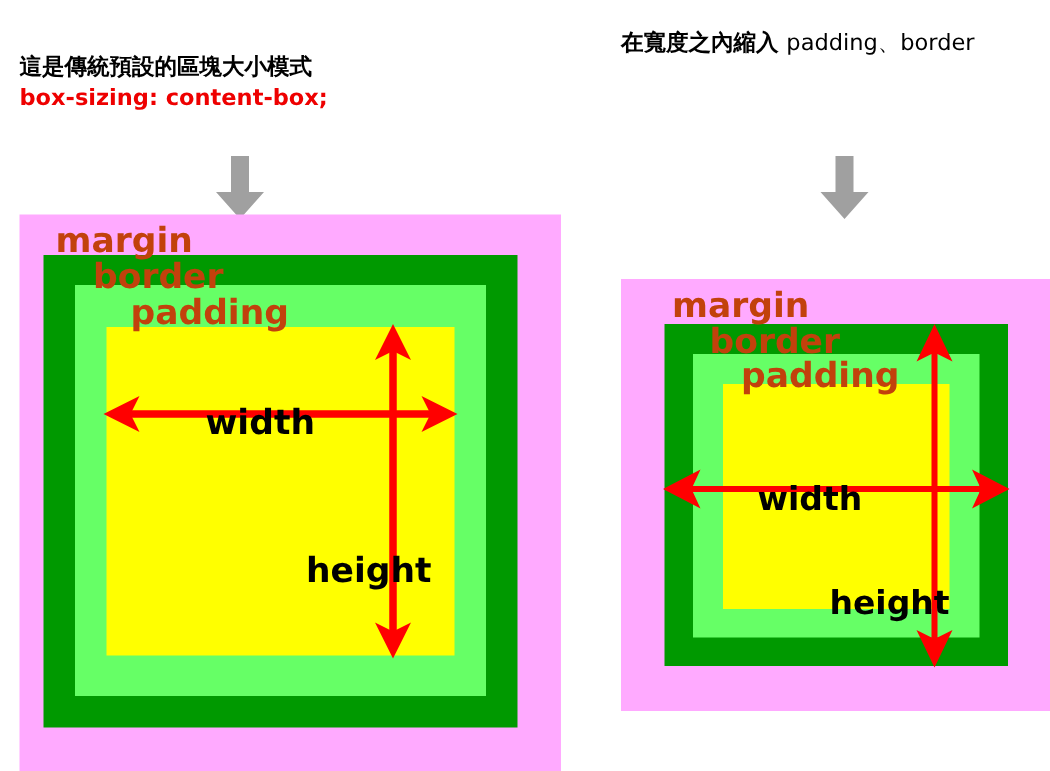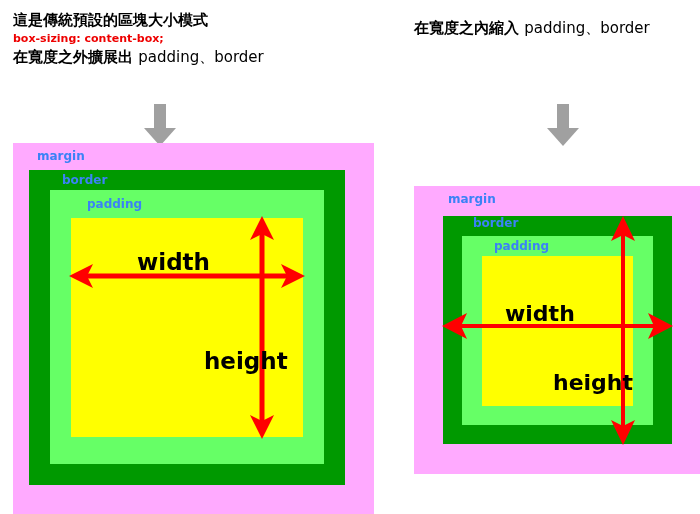--- a/index.html
+++ b/index.html
@@ -23,29 +23,29 @@
     color: #000000;
     white-space: nowrap;
   }
   .caption .line {
     display: block;
     font-size: 15px;
     font-weight: bold;
   }
   .caption .line.code {
     color: #ee0000;
-    font-size: 11px;
+    font-size: 15px;
     letter-spacing: 0px;
     font-weight: bold;
   }
   .caption .line .plain {
     font-weight: normal;
   }
 
-  #caption-left  { left: 13px;  top: 10px; }
+  #caption-left  { left: 13px;  top: 34px; }
   #caption-right { left: 414px; top: 18px; }
 
   
   .gray-arrow {
     position: absolute;
     width: 34px;
     height: 42px;
   }
   #gray-arrow-left  { left: 143px; top: 104px; }
   #gray-arrow-right { left: 546px; top: 104px; }
@@ -80,23 +80,23 @@
 
   
   #diagram-right .margin-box  { left: 414px; top: 186px; width: 287px; height: 288px; }
   #diagram-right .border-box  { left: 443px; top: 216px; width: 229px; height: 228px; }
   #diagram-right .padding-box { left: 462px; top: 236px; width: 191px; height: 189px; }
   #diagram-right .content-box { left: 482px; top: 256px; width: 151px; height: 150px; }
 
   
   .box-label {
     position: absolute;
-    color: #3b82f6;
-    font-weight: bold;
-    font-size: 12px;
+    color: #c2410c;
+    font-weight: bold;
+    font-size: 23px;
     line-height: 1;
     white-space: nowrap;
   }
   #label-margin-left  { left: 37px;  top: 150px; }
   #label-border-left  { left: 62px;  top: 174px; }
   #label-padding-left { left: 87px;  top: 198px; }
 
   #label-margin-right  { left: 448px; top: 193px; }
   #label-border-right  { left: 473px; top: 217px; }
   #label-padding-right { left: 494px; top: 240px; }
@@ -111,33 +111,33 @@
     pointer-events: none;
   }
 
   
   .dim-label {
     position: absolute;
     color: #000000;
     font-weight: bold;
     line-height: 1;
     white-space: nowrap;
+    margin-top: 20px;
   }
   #dim-width-left   { left: 137px; top: 251px; font-size: 23px; }
   #dim-height-left  { left: 204px; top: 350px; font-size: 23px; }
   #dim-width-right  { left: 505px; top: 303px; font-size: 22px; }
   #dim-height-right { left: 553px; top: 372px; font-size: 22px; }
 </style>
 </head>
 <body>
 
 <div class="caption" id="caption-left">
   <span class="line">這是傳統預設的區塊大小模式</span>
   <span class="line code">box-sizing: content-box;</span>
-  <span class="line"><span>在寬度之外擴展出</span> <span class="plain">padding、border</span></span>
 </div>
 
 <div class="caption" id="caption-right">
   <span class="line"><span>在寬度之內縮入</span> <span class="plain">padding、border</span></span>
 </div>
 
 <svg class="gray-arrow" id="gray-arrow-left" viewBox="0 0 34 42">
   <polygon points="11,0 23,0 23,24 33,24 17,42 1,24 11,24" fill="#a0a0a0"></polygon>
 </svg>
 <svg class="gray-arrow" id="gray-arrow-right" viewBox="0 0 34 42">

